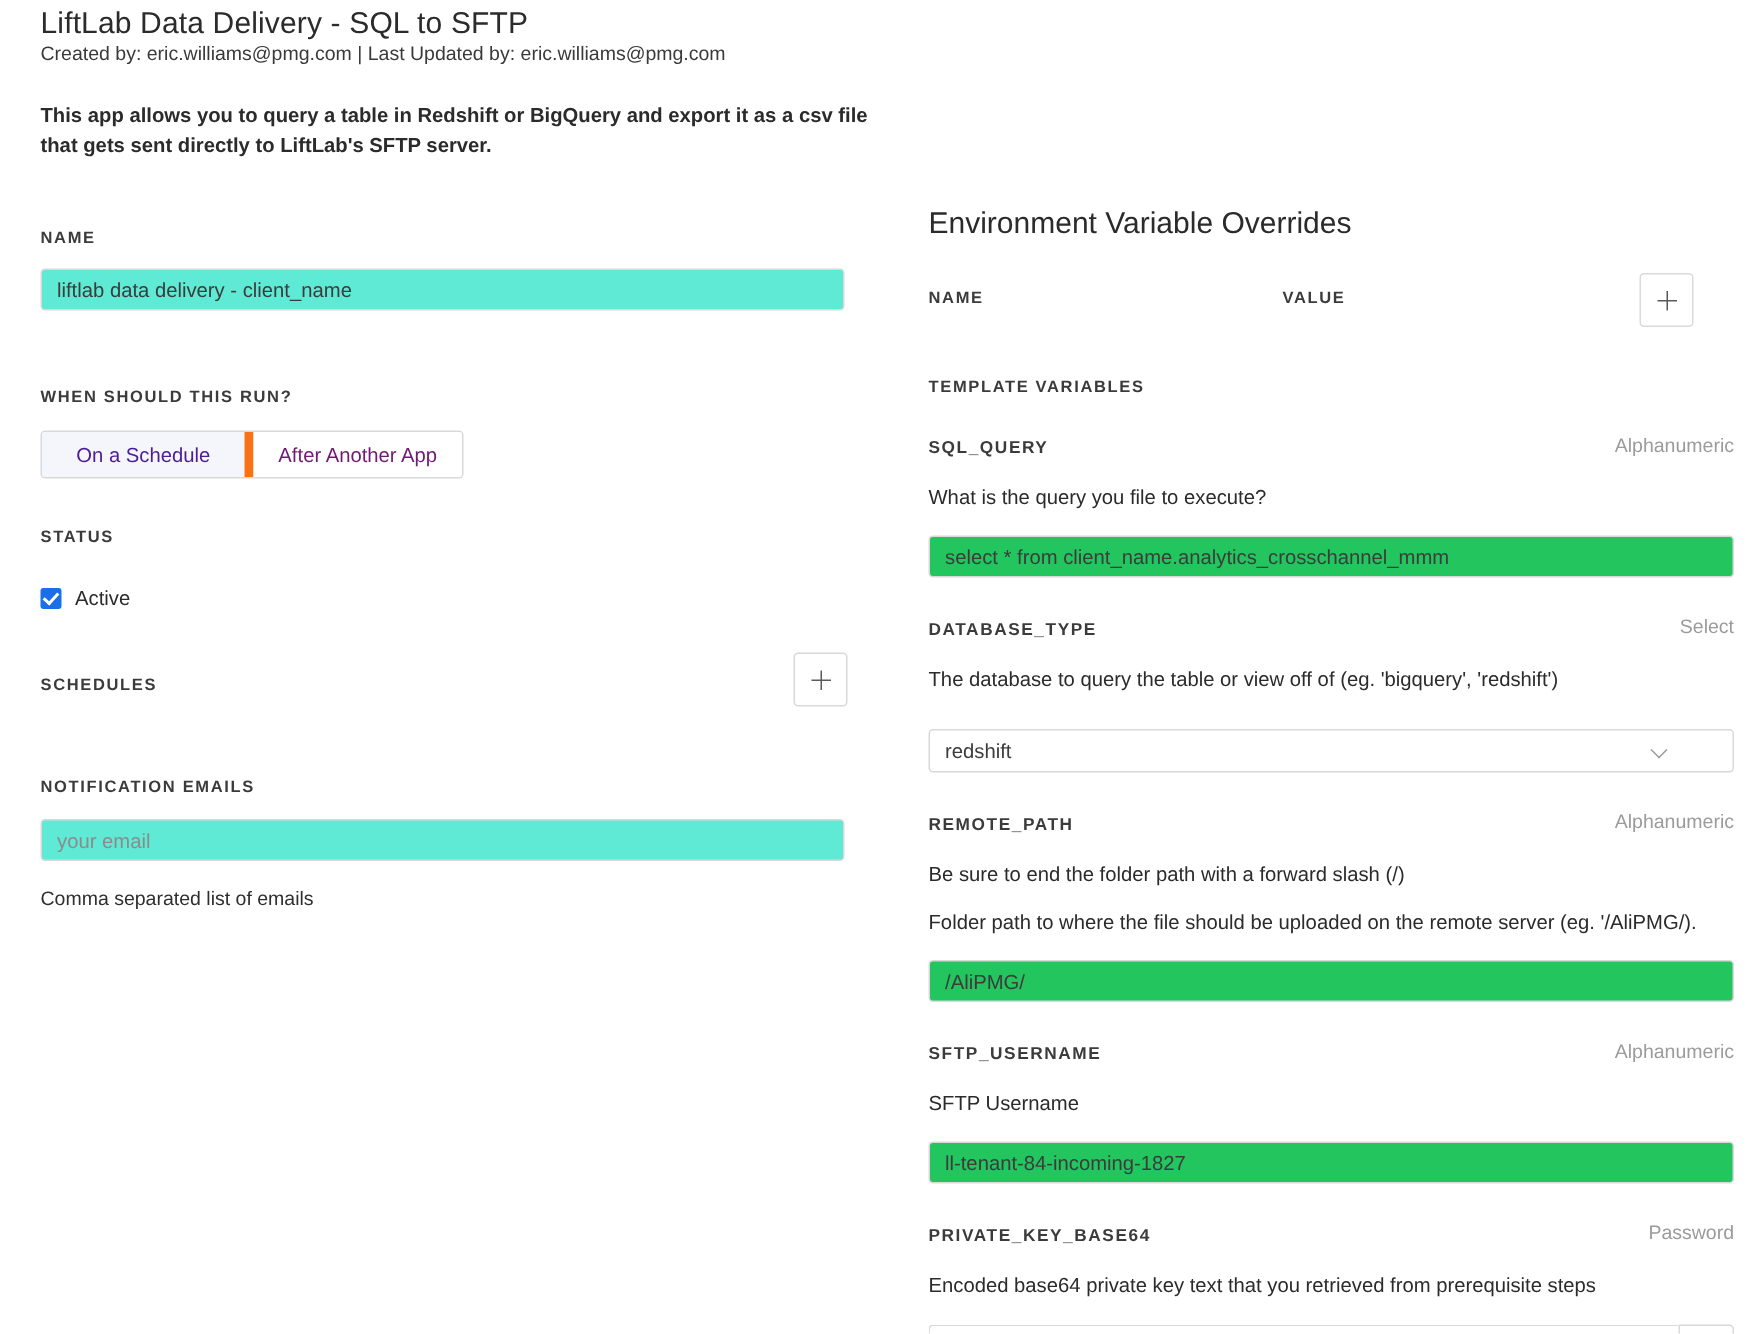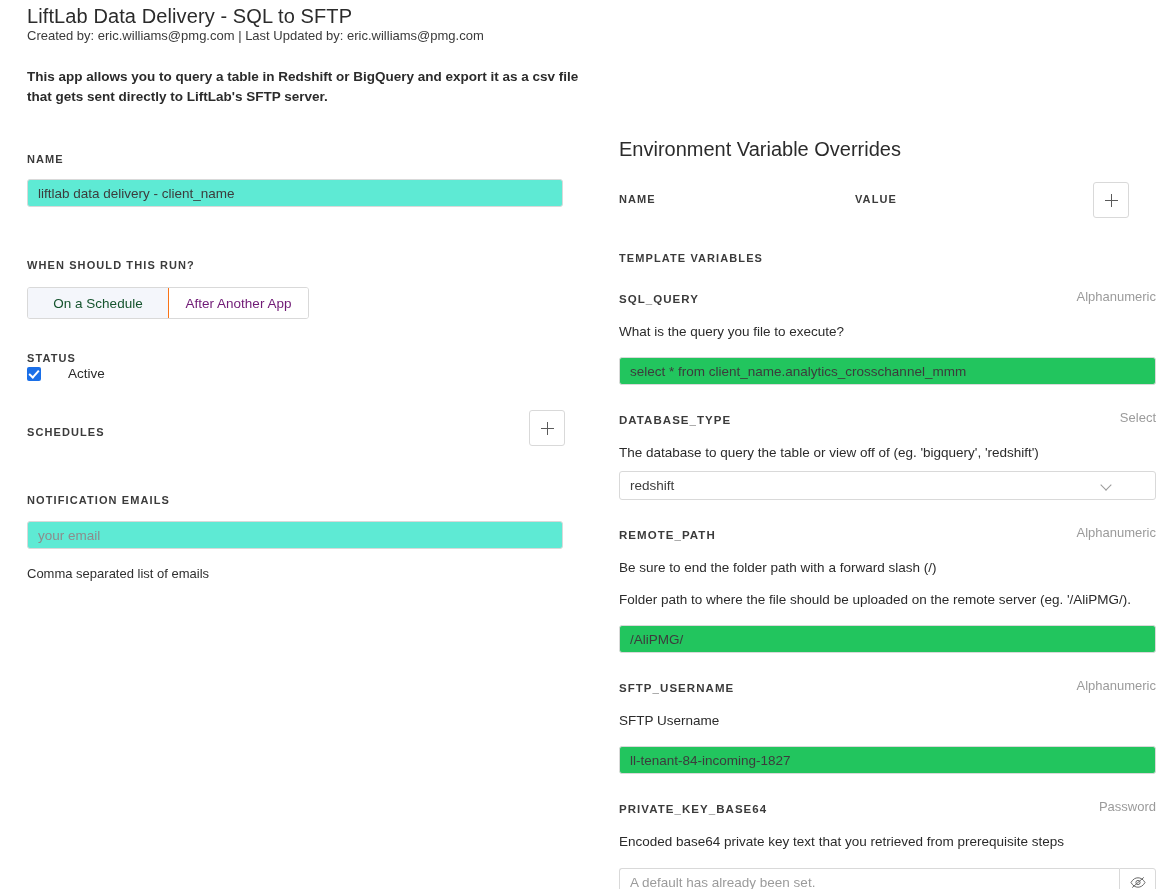--- a/index.html
+++ b/index.html
@@ -84,29 +84,29 @@
   .seg {
     flex: 0 0 auto;
     display: flex;
     align-items: center;
     justify-content: center;
     font-size: 13.5px;
     background: #fff;
     color: #701a75;
     cursor: pointer;
   }
-  .seg.first { width: 141px; background: #f4f6fb; color: #14532d; border-right: 1px solid #f97316; }
+  .seg.first { width: 141px; background: #f4f6fb; color: #4c1d95; border-right: 6px solid #f97316; }
   .seg.second { width: 139px; }
 
   .status-block { margin-top: 29px; }
   .checkbox-row {
-    margin-top: 0;
+    margin-top: 25px;
     display: flex;
     align-items: center;
-    gap: 27px;
+    gap: 9px;
   }
   .checkbox {
     width: 14px; height: 14px;
     background: #1a6fe8;
     border-radius: 2px;
     position: relative;
     display: inline-block;
   }
   .checkbox::after {
     content: "";
@@ -209,21 +209,21 @@
     font-size: 13.5px;
     color: #3c3c3c;
     background: #22c55e;
     outline: none;
     font-family: "Liberation Sans", sans-serif;
   }
   .var-input::placeholder { color: #9b9b9b; }
 
   .select-wrap {
     position: relative;
-    margin-top: 7px;
+    margin-top: 22px;
     width: 503px;
     height: 29px;
   }
   .select-box {
     width: 537px; height: 29px;
     border: 1px solid #d9d9d9;
     border-radius: 3px;
     background: #fff;
     font-size: 13.5px;
     color: #3c3c3c;

